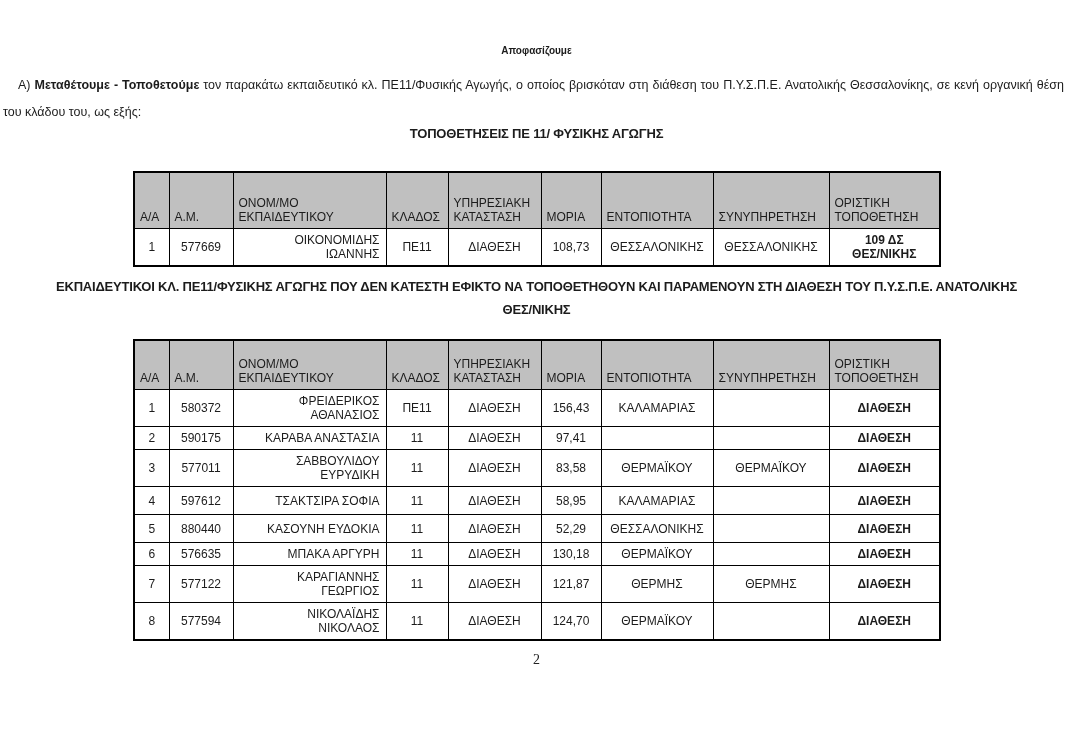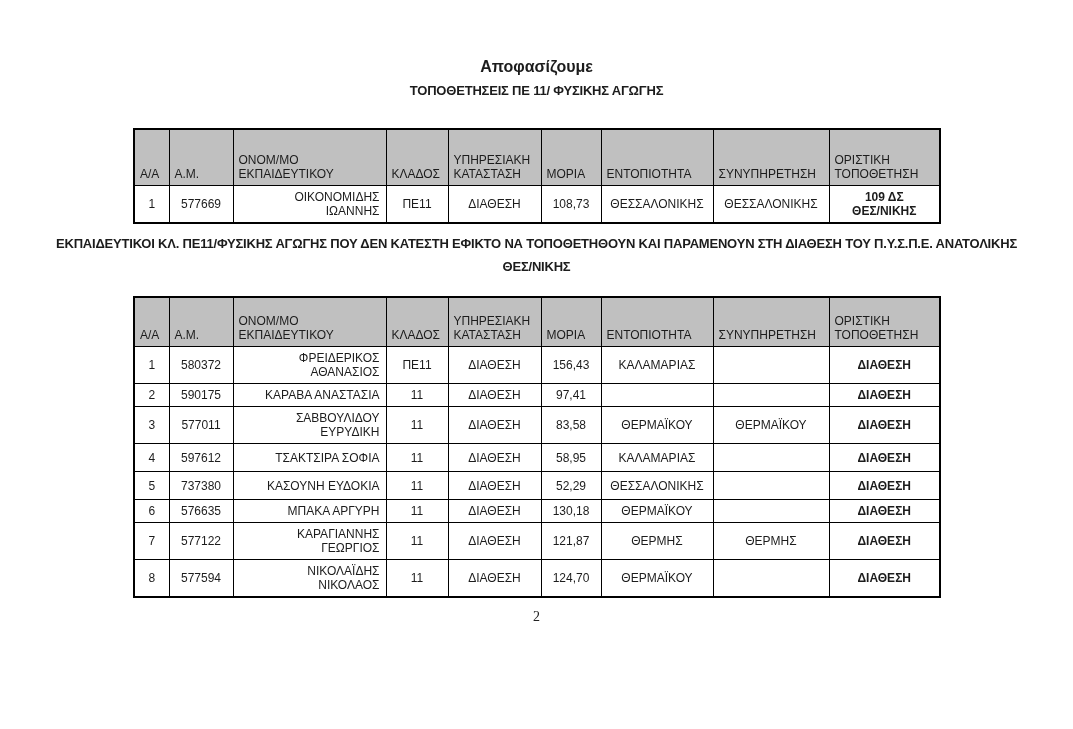--- a/index.html
+++ b/index.html
@@ -20,34 +20,32 @@
     left: 901px;
     font-weight: 700;
     font-size: 15px;
     letter-spacing: 2px;
     white-space: nowrap;
     color: #111;
   }
   .decision-heading {
     padding-top: 45px;
     text-align: center;
-    font-size: 16px;
+    font-size: 10px;
     font-weight: 700;
-    margin-top: 13px;
   }
   .para {
     margin: 16px 9px 0 3px;
     text-align: justify;
     text-indent: 15px;
     font-size: 12.5px;
     line-height: 27px;
   }
   .para b { font-weight: 700; }
   .table-title {
-    margin-top: 7px;
     text-align: center;
     font-size: 13px;
     font-weight: 700;
     letter-spacing: -0.2px;
   }
   .table-title.two-line {
     margin-top: 8px;
     line-height: 23px;
     white-space: pre-line;
   }
@@ -104,20 +102,21 @@
 </style>
 </head>
 <body>
 
 <div class="page">
 
   <div class="ada-code">ΨΞΛΒ4653ΠΣ-ΡΟΗ</div>
 
   <div class="decision-heading">Αποφασίζουμε</div>
 
+  <p class="para"><span>Α) </span><b>Μεταθέτουμε - Τοποθετούμε</b><span> τον παρακάτω εκπαιδευτικό κλ. ΠΕ11/Φυσικής Αγωγής, ο οποίος βρισκόταν στη διάθεση του Π.Υ.Σ.Π.Ε. Ανατολικής Θεσσαλονίκης, σε κενή οργανική θέση του κλάδου του, ως εξής:</span></p>
 
   <div class="table-title">ΤΟΠΟΘΕΤΗΣΕΙΣ ΠΕ 11/ ΦΥΣΙΚΗΣ ΑΓΩΓΗΣ</div>
 
   <table class="doc-table t1">
     <colgroup>
       <col class="c1">
         <col class="c2">
         <col class="c3">
         <col class="c4">
         <col class="c5">
@@ -232,21 +231,21 @@
           <td>ΤΣΑΚΤΣΙΡΑ ΣΟΦΙΑ</td>
           <td>11</td>
           <td>ΔΙΑΘΕΣΗ</td>
           <td>58,95</td>
           <td>ΚΑΛΑΜΑΡΙΑΣ</td>
           <td></td>
           <td>ΔΙΑΘΕΣΗ</td>
         </tr>
         <tr>
           <td>5</td>
-          <td>737380</td>
+          <td>880440</td>
           <td>ΚΑΣΟΥΝΗ ΕΥΔΟΚΙΑ</td>
           <td>11</td>
           <td>ΔΙΑΘΕΣΗ</td>
           <td>52,29</td>
           <td>ΘΕΣΣΑΛΟΝΙΚΗΣ</td>
           <td></td>
           <td>ΔΙΑΘΕΣΗ</td>
         </tr>
         <tr>
           <td>6</td>

